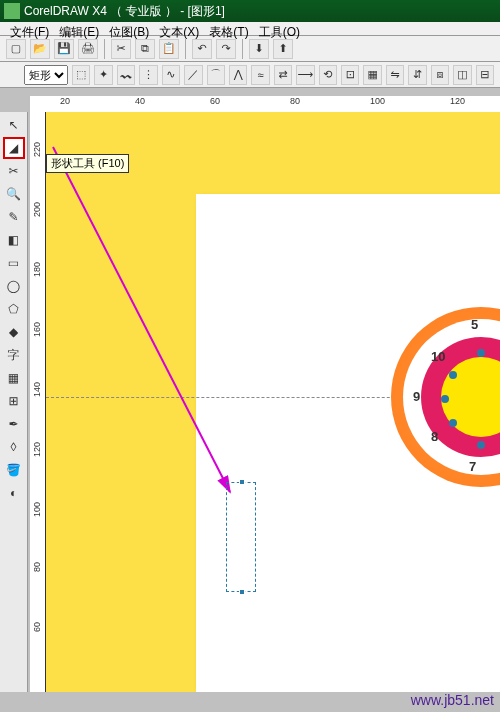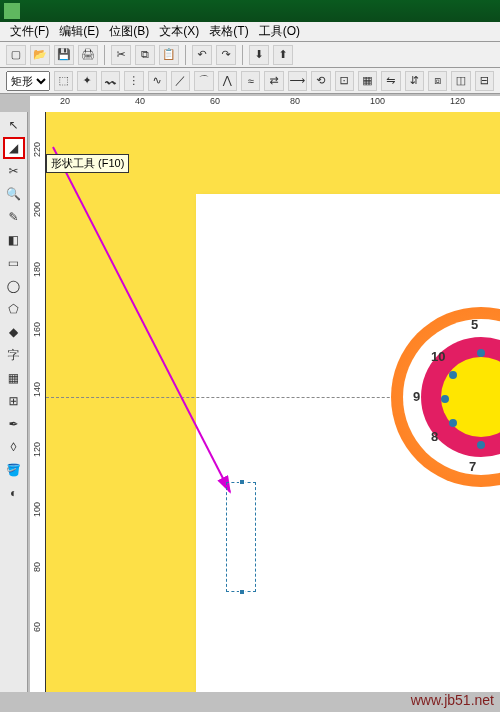--- a/index.html
+++ b/index.html
@@ -1,50 +1,51 @@
 <!DOCTYPE html>
 <html><head>
 <meta charset="utf-8">
 <style>
 * { margin:0; padding:0; box-sizing:border-box; font-family:"SimSun","Microsoft YaHei",sans-serif; font-size:12px; }
 body { width:500px; height:712px; background:#c0c0c0; overflow:hidden; position:relative; }
 .titlebar { height:22px; background:linear-gradient(to bottom,#0a5a1f,#0a4a1a); color:#fff; display:flex; align-items:center; padding:0 4px; }
 .titlebar .icon { width:16px; height:16px; background:#5fb85f; margin-right:4px; }
-.menubar { height:20px; background:#f0f0f0; display:flex; align-items:center; padding:0 6px; gap:2px; border-bottom:1px solid #999; }
+.menubar { height:14px; background:#f0f0f0; display:flex; align-items:flex-start; padding:0 6px; gap:2px; border-bottom:1px solid #999; }
 .menubar span { padding:2px 4px; cursor:default; }
 .toolbar { height:26px; background:#f0f0f0; display:flex; align-items:center; padding:0 6px; gap:4px; border-bottom:1px solid #999; }
 .tbtn { width:20px; height:20px; background:#eaeaea; border:1px solid #ccc; display:flex; align-items:center; justify-content:center; font-size:11px; color:#333; }
 .tbtn.sep { width:1px; background:#aaa; border:none; margin:0 2px; }
 .propbar { height:26px; background:#f0f0f0; display:flex; align-items:center; padding:0 6px; gap:4px; border-bottom:1px solid #999; }
-.propbar select { height:20px; font-size:11px; }
+.propbar select { height:20px; font-size:11px;margin-left:18px; }
 .ruler-h { position:absolute; top:96px; left:30px; right:0; height:24px; background:#fff; border-bottom:1px solid #333; }
 .ruler-h span { position:absolute; top:0; font-size:9px; color:#333; }
 .ruler-v { position:absolute; top:112px; left:30px; width:16px; bottom:20px; background:#fff; border-right:1px solid #333; }
 .ruler-v span { position:absolute; left:2px; font-size:9px; color:#333; writing-mode:vertical-rl; transform:rotate(180deg); }
 .toolbox { position:absolute; top:112px; left:0; width:28px; bottom:20px; background:#eaeaea; border-right:1px solid #999; display:flex; flex-direction:column; align-items:center; padding-top:2px; gap:1px; }
 .toolbox .tool { width:22px; height:22px; display:flex; align-items:center; justify-content:center; font-size:12px; color:#333; border:1px solid transparent; }
 .toolbox .tool.sel { border:2px solid #d00; background:#fff; }
 .canvas { position:absolute; top:112px; left:46px; right:0; bottom:20px; background:#fde047; overflow:hidden; }
 .page { position:absolute; top:82px; left:150px; width:330px; height:500px; background:#fff; box-shadow:4px 4px 6px rgba(0,0,0,.25); }
 .guide-h { position:absolute; left:0; right:0; border-top:1px dashed #888; }
 .tooltip { position:absolute; top:42px; left:0px; background:#ffffe1; border:1px solid #333; padding:1px 4px; font-size:11px; white-space:nowrap; z-index:50; }
 .arrow { position:absolute; top:30px; left:2px; width:200px; height:370px; pointer-events:none; }
 .selrect { position:absolute; border:1px dashed #2a7aa8; }
 .handle { position:absolute; width:6px; height:6px; background:#2a7aa8; border:1px solid #fff; }
 .clock { position:absolute; width:180px; height:180px; }
 .ring { position:absolute; border-radius:50%; }
 .num { position:absolute; font-size:13px; font-weight:bold; color:#333; }
 .dot { position:absolute; width:8px; height:8px; border-radius:50%; background:#2a7aa8; }
-.watermark { position:absolute; right:6px; bottom:4px; font-size:14px; color:#7f1d1d; font-family:Arial; }
+.watermark { position:absolute; right:6px; bottom:4px; font-size:14px; color:#4c1d95; font-family:Arial; }
 </style>
 </head>
 <body>
 
 <div class="titlebar">
   <div class="icon"></div>
+  <span>CorelDRAW X4 （ 专业版 ） - [图形1]</span>
 </div>
 
 <div class="menubar">
   <span>文件(F)</span>
   <span>编辑(E)</span>
   <span>位图(B)</span>
   <span>文本(X)</span>
   <span>表格(T)</span>
   <span>工具(O)</span>
 </div>

